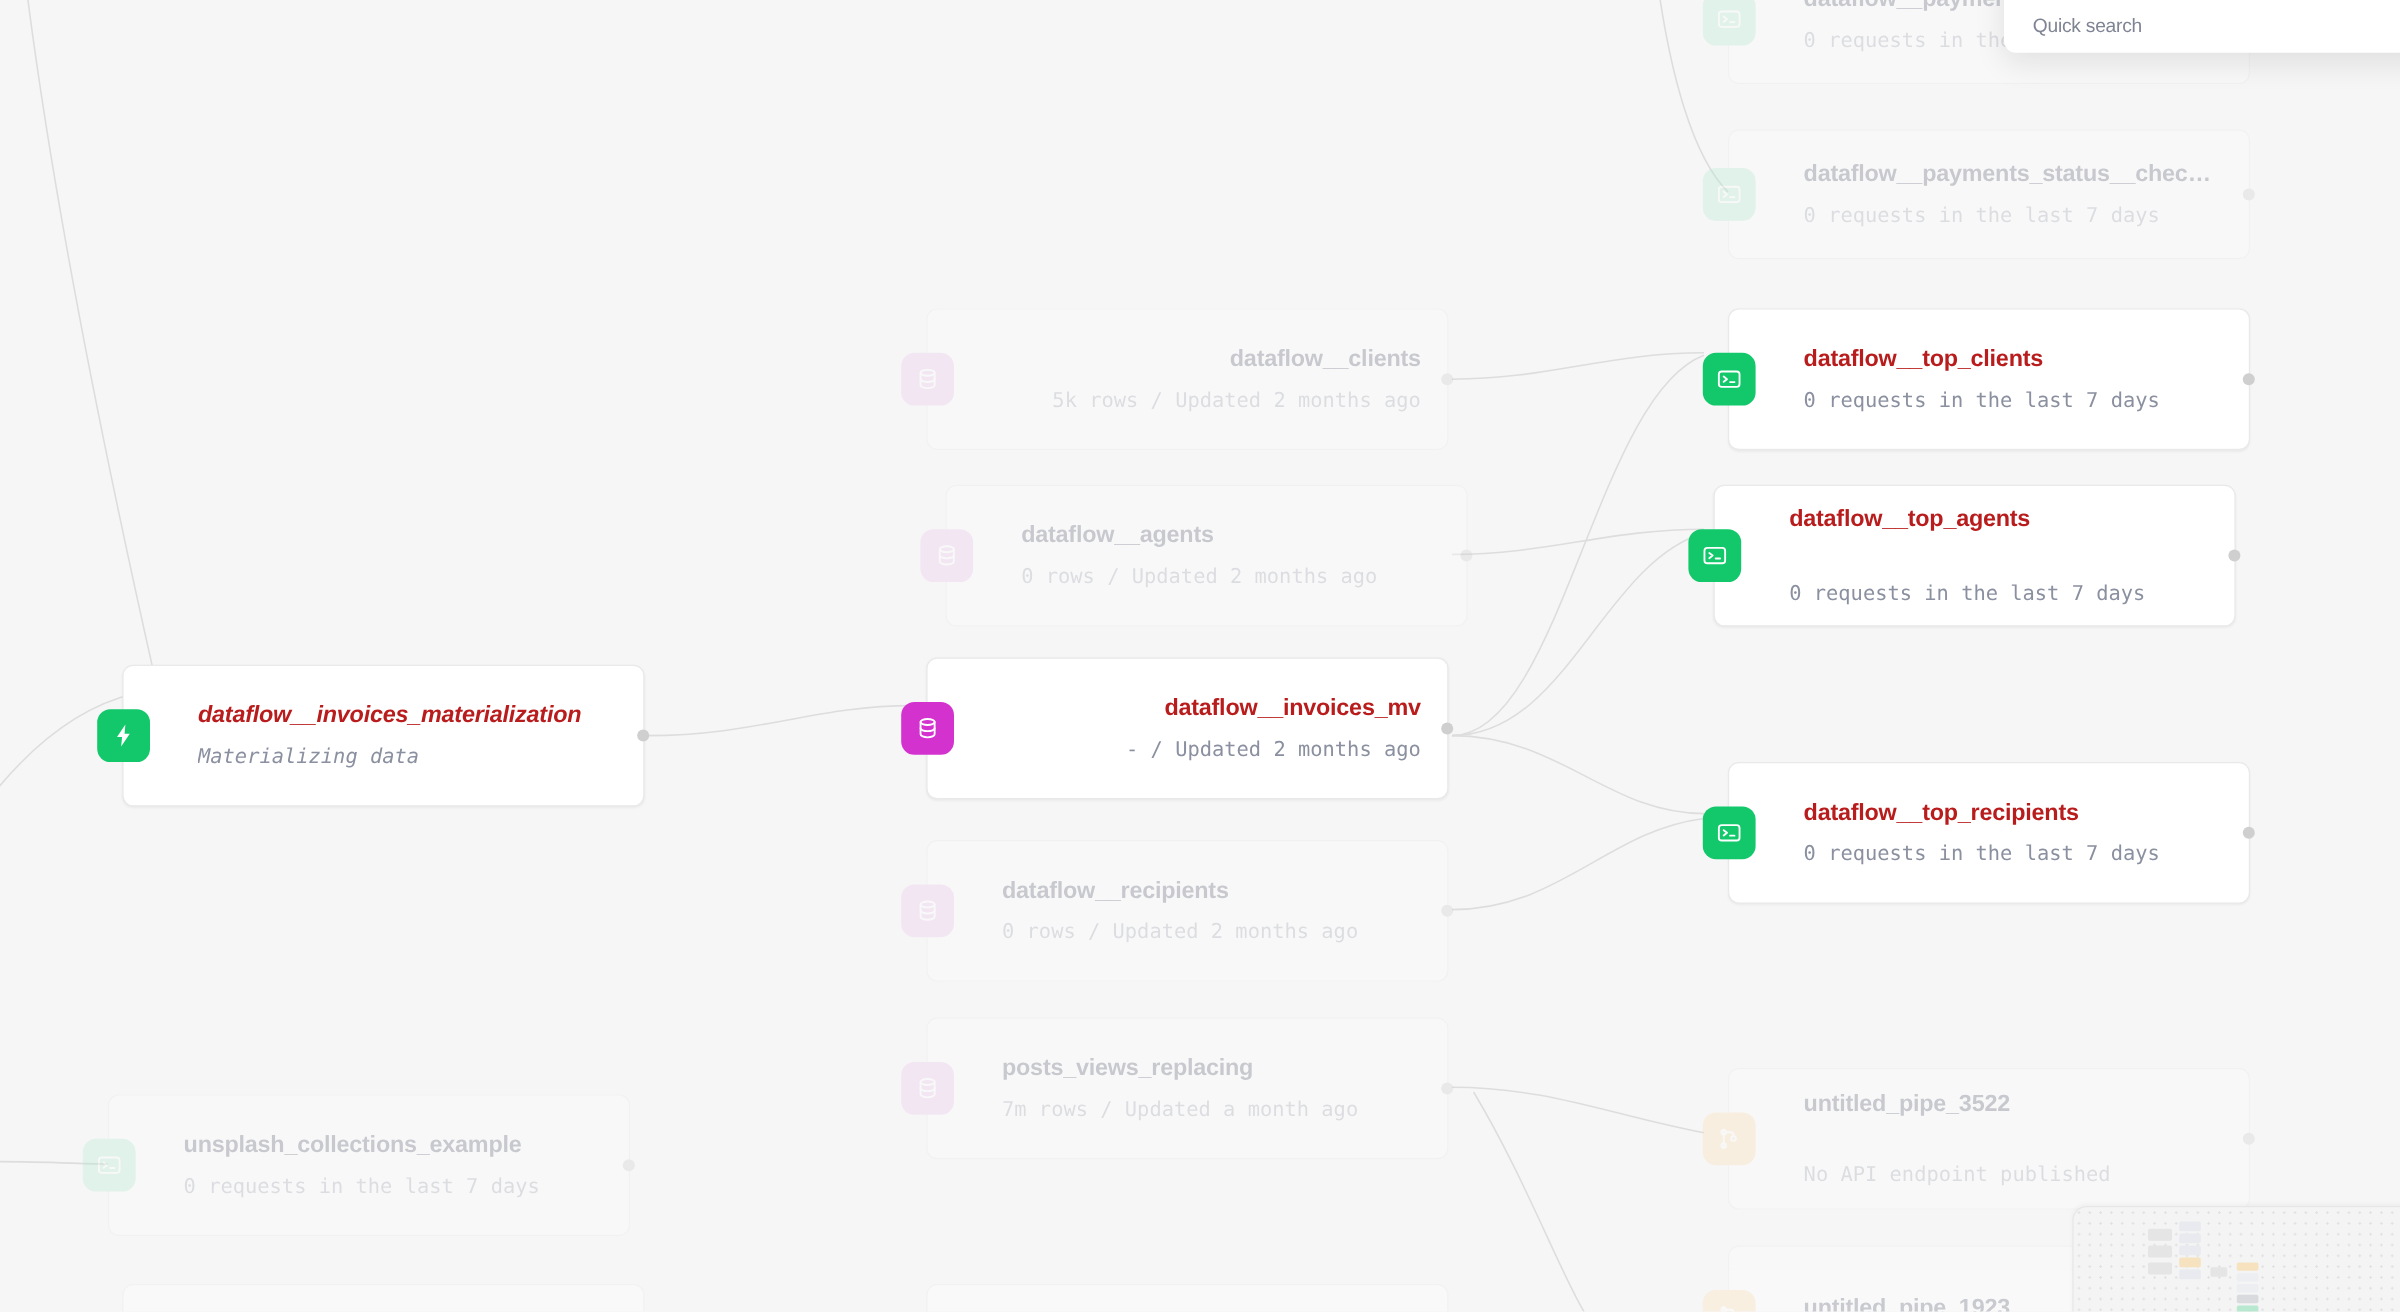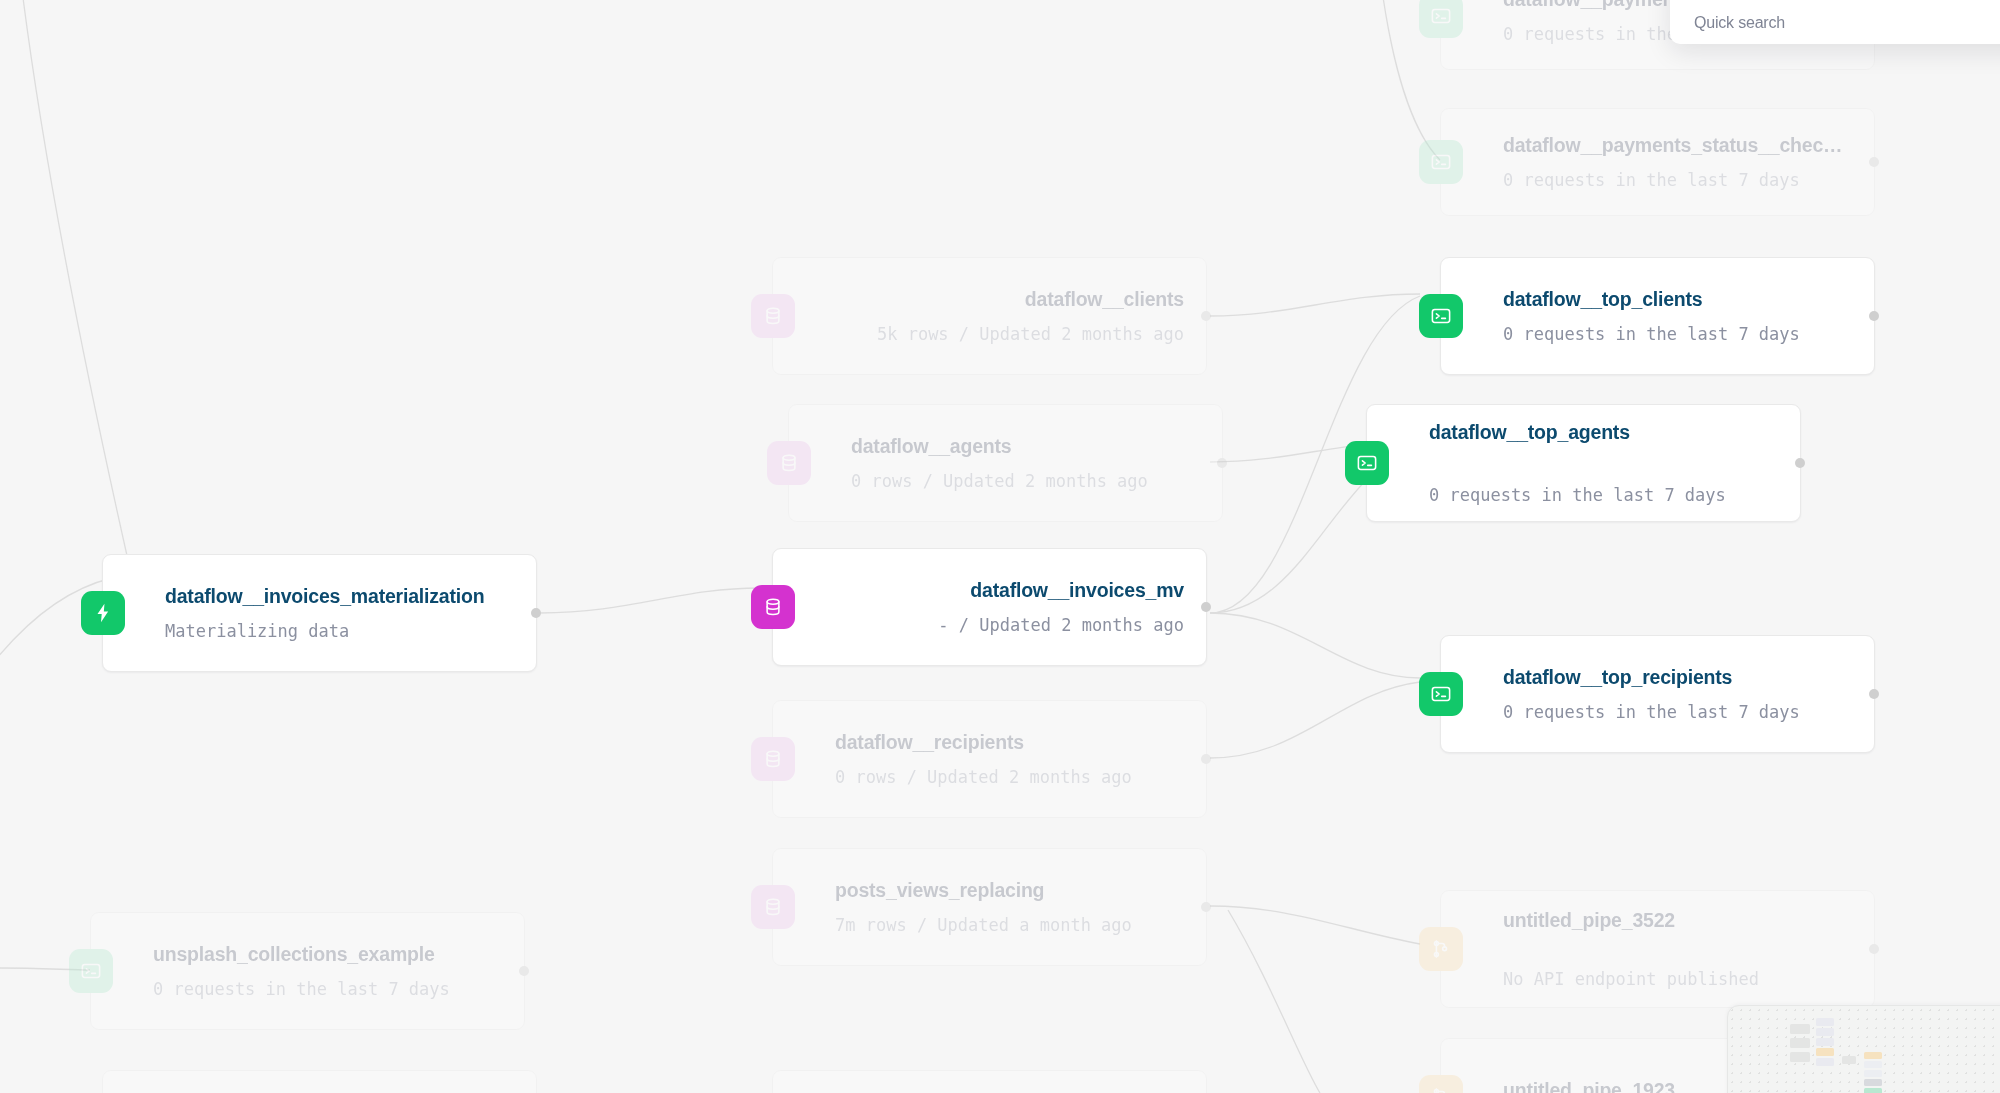--- a/index.html
+++ b/index.html
@@ -21,21 +21,21 @@
     position:absolute;
     box-sizing:border-box;
     background:#ffffff;
     border:1px solid #e9e9e9;
     border-radius:9px;
     box-shadow:0 1px 2px rgba(16,24,40,.05);
     display:flex;flex-direction:column;justify-content:center;
     padding:0 0 0 62px;
   }
   .node .title{
-    font-size:19.5px;font-weight:700;color:#0c4a6e;letter-spacing:-.2px;
+    font-size:19.5px;font-weight:700;color:#b91c1c;letter-spacing:-.2px;
     line-height:1.2;white-space:nowrap;overflow:hidden;text-overflow:ellipsis;
     padding-right:22px;
   }
   .node .meta{
     margin-top:12px;
     font-family:"DejaVu Sans Mono","Liberation Mono",monospace;
     font-size:17px;color:#8b90a0;line-height:1.2;white-space:nowrap;
     overflow:hidden;text-overflow:ellipsis;padding-right:22px;
   }
   .node .badge{
@@ -140,21 +140,21 @@
           <svg width="22" height="22" viewBox="0 0 24 24">
             <ellipse class="gl" cx="12" cy="6.2" rx="6.4" ry="2.7"></ellipse>
             <path class="gl" d="M5.6 6.2v5.6c0 1.5 2.9 2.7 6.4 2.7s6.4-1.2 6.4-2.7V6.2"></path>
             <path class="gl" d="M5.6 11.8v5.6c0 1.5 2.9 2.7 6.4 2.7s6.4-1.2 6.4-2.7v-5.6"></path>
           </svg>
         </div>
         <div class="title">dataflow__agents</div>
         <div class="meta">0 rows / Updated 2 months ago</div>
         <div class="port"></div>
       </div>
-      <div class="node" style="left: 102px; top: 554px; width: 435px; height: 118px;">
+      <div class="node" style="left: 102px; top: 554px; width: 435px; height: 118px; font-style: italic;">
         <div class="badge" style="background: rgb(18, 200, 106);">
           <svg width="22" height="22" viewBox="0 0 24 24">
             <path class="glf" d="M13.6 2 6 13.2h4.6L9.8 22 17.6 10.4H12.9z"></path>
           </svg>
         </div>
         <div class="title">dataflow__invoices_materialization</div>
         <div class="meta">Materializing data</div>
         <div class="port"></div>
       </div>
       <div class="node" style="left: 772px; top: 548px; width: 435px; height: 118px; text-align: right;">
@@ -198,21 +198,21 @@
           <svg width="22" height="22" viewBox="0 0 24 24">
             <rect class="gl" x="2.6" y="5" width="18.8" height="14" rx="2.6"></rect>
             <path class="gl" d="M7 9.6l3 2.4-3 2.4"></path>
             <path class="gl" d="M12.8 14.6h4"></path>
           </svg>
         </div>
         <div class="title">dataflow__top_clients</div>
         <div class="meta">0 requests in the last 7 days</div>
         <div class="port"></div>
       </div>
-      <div class="node" style="left: 1366px; top: 404px; width: 435px; height: 118px; gap: 28px;">
+      <div class="node" style="left: 1428px; top: 404px; width: 435px; height: 118px; gap: 28px;">
         <div class="badge" style="background: rgb(18, 200, 106);">
           <svg width="22" height="22" viewBox="0 0 24 24">
             <rect class="gl" x="2.6" y="5" width="18.8" height="14" rx="2.6"></rect>
             <path class="gl" d="M7 9.6l3 2.4-3 2.4"></path>
             <path class="gl" d="M12.8 14.6h4"></path>
           </svg>
         </div>
         <div class="title">dataflow__top_agents</div>
         <div class="meta">0 requests in the last 7 days</div>
         <div class="port"></div>

